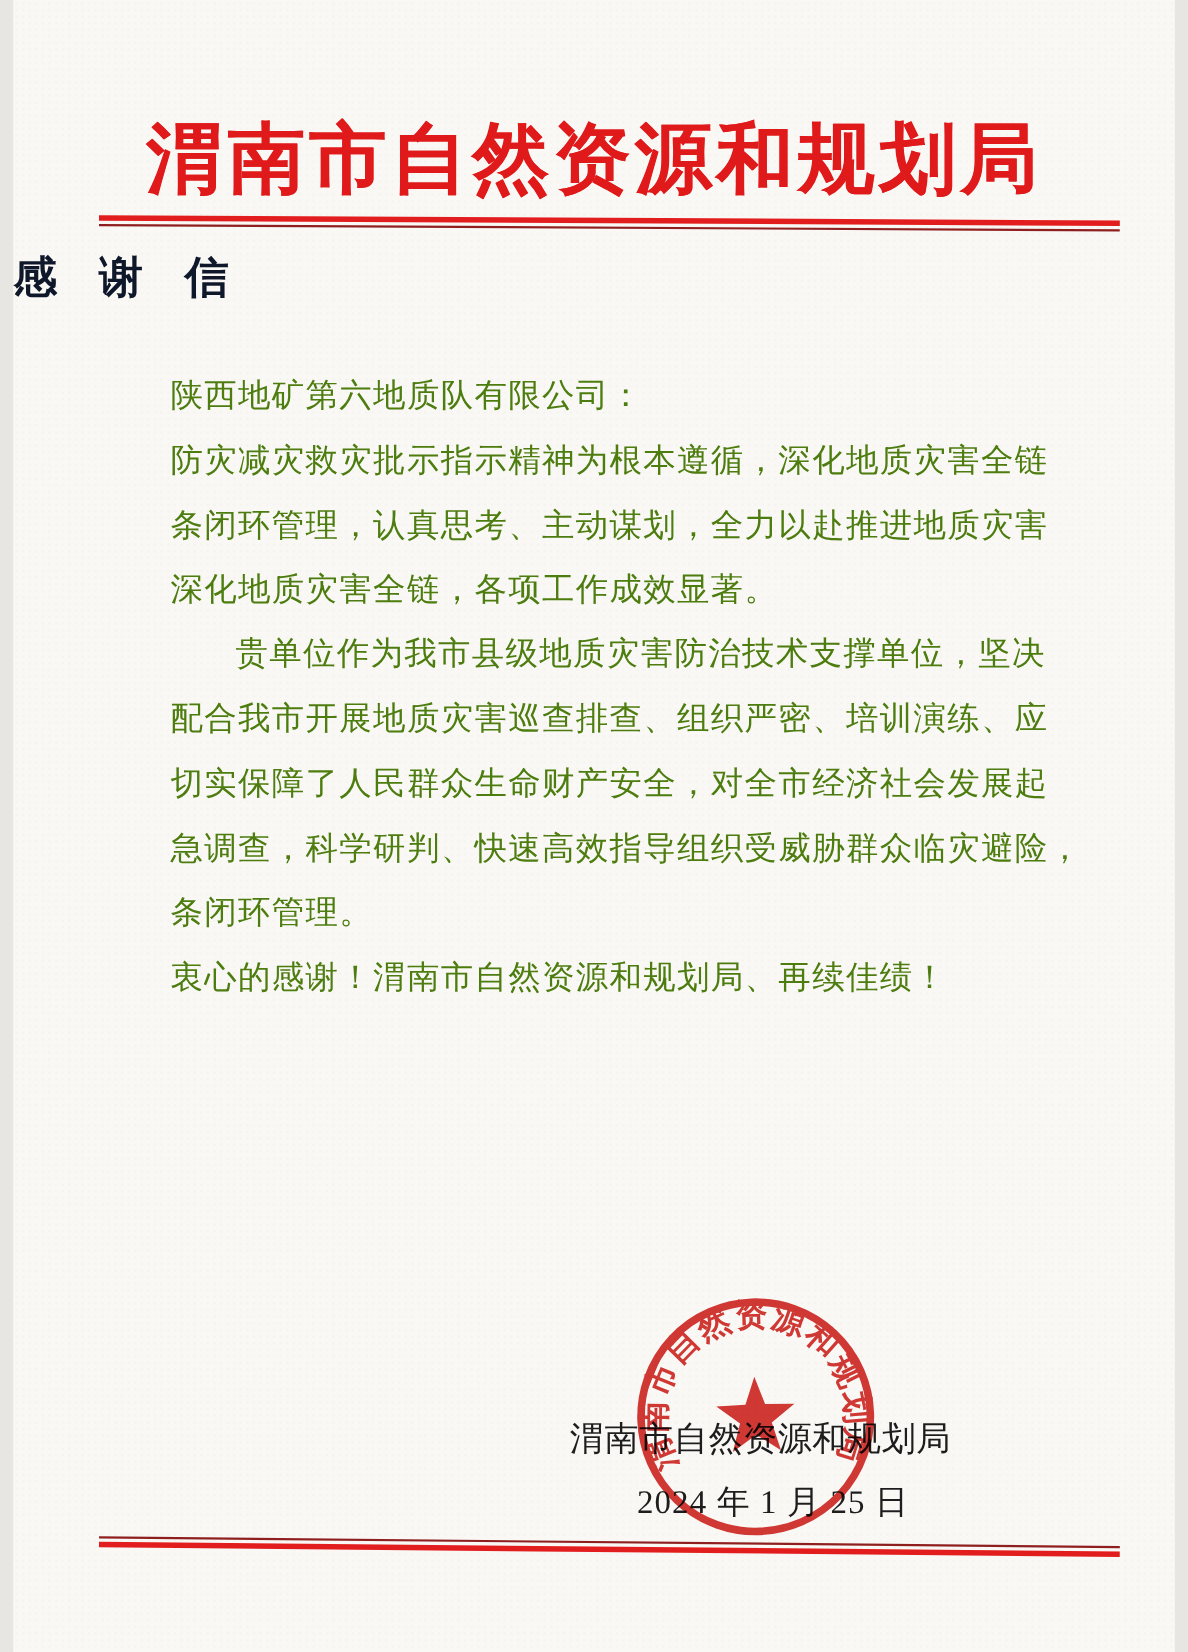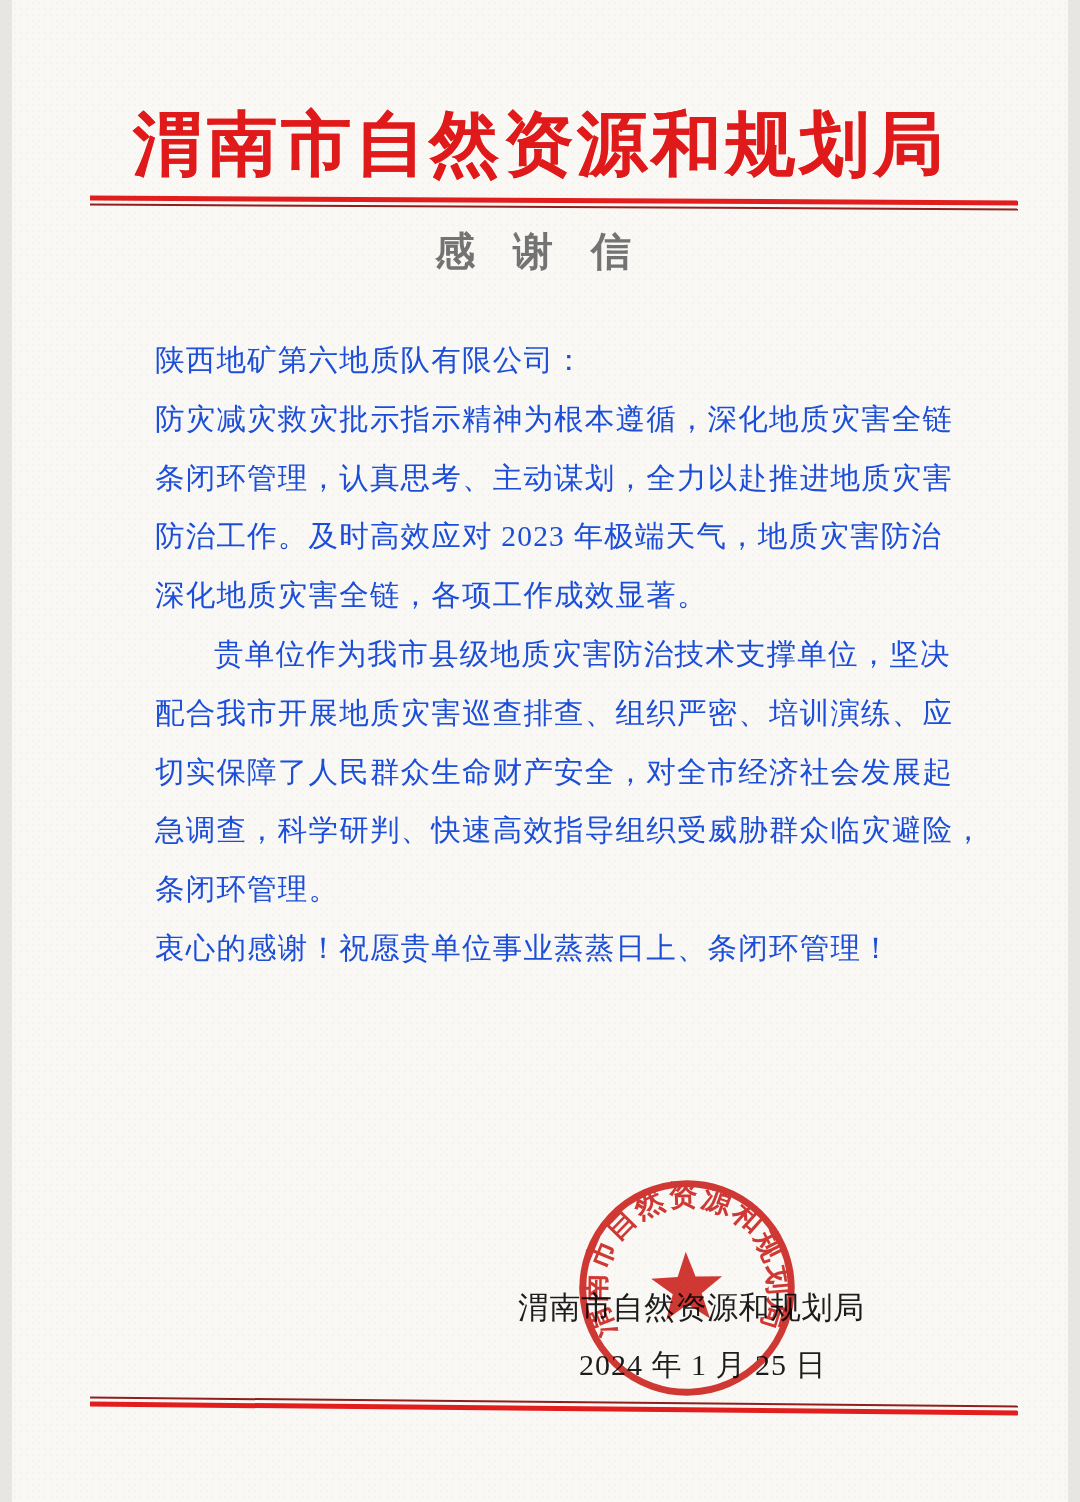--- a/index.html
+++ b/index.html
@@ -38,40 +38,40 @@
   .rule { position: absolute; left: 78px; width: 928px; }
   .rule-top { top: 198px; transform: rotate(0.30deg); }
   .rule-bottom { top: 1401px; transform: rotate(0.55deg); }
   .rule .thick { height: 5px; background: #e21d1d; }
   .rule .thin  { height: 2px; background: #8f1f1f; }
   .rule .gap   { height: 3px; }
 
   .doc-title {
     position: absolute;
     left: 0; right: 0; top: 224px;
-    text-align: center;
+    text-align: left;
     font-size: 40px;
     font-weight: 700;
     letter-spacing: 14px;
-    color: #737373;
+    color: #0f172a;
     white-space: nowrap;
   }
 
   .body-text {
     position: absolute;
     left: 143px; top: 331px;
     width: 800px;
   }
   .line {
     font-size: 29.5px;
     line-height: 58.8px;
     height: 58.8px;
     letter-spacing: 1.2px;
     white-space: nowrap;
-    color: #1d4ed8;
+    color: #4d7c0f;
   }
   .line.indent { text-indent: 2em; }
 
   .sig-org {
     position: absolute;
     left: 506px; top: 1287px;
     font-size: 31px;
     letter-spacing: 0.5px;
     color: #1d1d1d;
     white-space: nowrap;
@@ -119,28 +119,27 @@
     <div class="gap"></div>
     <div class="thin"></div>
   </div>
 
   <div class="doc-title">感  谢  信</div>
 
   <div class="body-text">
     <div class="line">陕西地矿第六地质队有限公司：</div>
     <div class="line">防灾减灾救灾批示指示精神为根本遵循，深化地质灾害全链</div>
     <div class="line">条闭环管理，认真思考、主动谋划，全力以赴推进地质灾害</div>
-    <div class="line">防治工作。及时高效应对 2023 年极端天气，地质灾害防治</div>
     <div class="line">深化地质灾害全链，各项工作成效显著。</div>
     <div class="line indent">贵单位作为我市县级地质灾害防治技术支撑单位，坚决</div>
     <div class="line">配合我市开展地质灾害巡查排查、组织严密、培训演练、应</div>
     <div class="line">切实保障了人民群众生命财产安全，对全市经济社会发展起</div>
     <div class="line">急调查，科学研判、快速高效指导组织受威胁群众临灾避险，</div>
     <div class="line">条闭环管理。</div>
-    <div class="line">衷心的感谢！祝愿贵单位事业蒸蒸日上、条闭环管理！</div>
+    <div class="line">衷心的感谢！渭南市自然资源和规划局、再续佳绩！</div>
   </div>
 
   <div class="stamp">
     <svg viewBox="0 0 240 240">
       <circle class="ring" cx="120" cy="120" r="106"></circle>
       <polygon class="star" points="120,83 129.1,108.5 156.1,109.3 134.7,125.8 142.3,151.7 120,136.5 97.7,151.7 105.3,125.8 83.9,109.3 110.9,108.5"></polygon>
       <path id="sealArc" fill="none" d="M 47.3 162 A 84 84 0 1 1 192.7 162"></path>
       <text text-anchor="middle">
         <textPath href="#sealArc" startOffset="50%">渭南市自然资源和规划局</textPath>
       </text>

